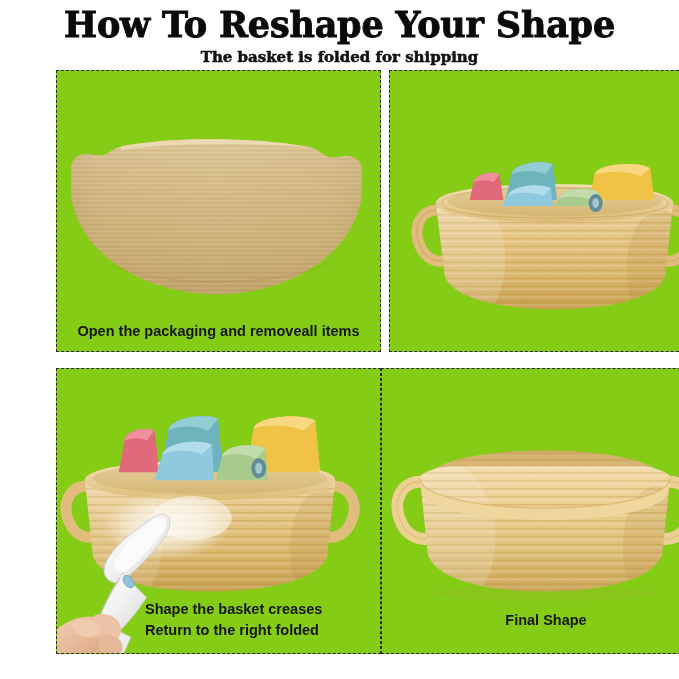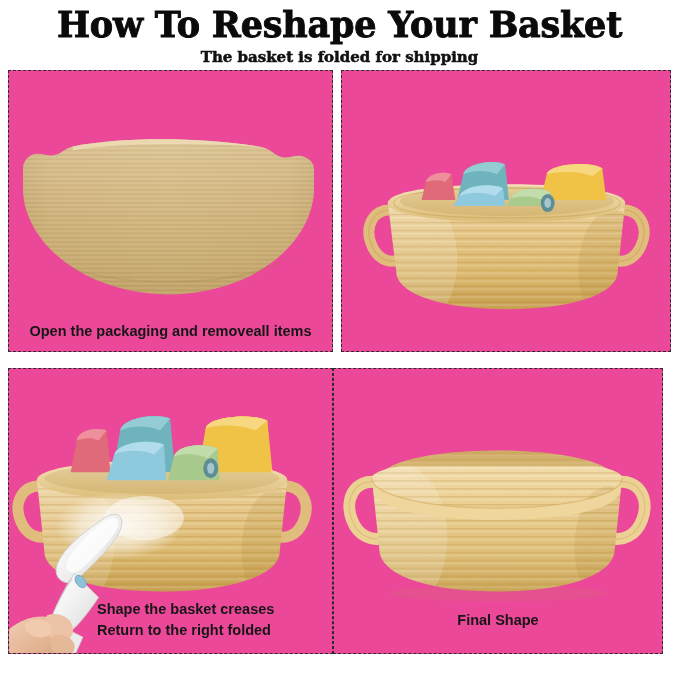--- a/index.html
+++ b/index.html
@@ -50,23 +50,24 @@
   .grid {
     position: absolute;
     left: 8px;
     top: 70px;
     width: 663px;
     height: 584px;
   }
   .panel {
     position: absolute;
     border: 1.5px dashed #2b2b2b;
-    background: #ec4899;
+    background: #84cc16;
     box-sizing: border-box;
     overflow: hidden;
+    margin-left: 48px;
   }
   .p1 { left: 0px;   top: 0px;   width: 325px; height: 282px; }
   .p2 { left: 333px; top: 0px;   width: 330px; height: 282px; }
   .p3 { left: 0px;   top: 298px; width: 325px; height: 286px; }
   .p4 { left: 325px; top: 298px; width: 330px; height: 286px; }
 
   .art {
     position: absolute;
     left: 0;
     top: 0;
@@ -98,21 +99,21 @@
   .cap-p3 .line { display: block; }
   .cap-p4 { bottom: 22px; }
 
   
   svg { display: block; }
 </style>
 </head>
 <body>
 
 <div class="header">
-  <div class="title">How To Reshape Your Basket</div>
+  <div class="title">How To Reshape Your Shape</div>
   <div class="subtitle">The basket is folded for shipping</div>
 </div>
 
 <div class="grid">
 
   <div class="panel p1">
     <svg class="art" viewBox="0 0 325 282">
       <defs>
         <linearGradient id="foldGrad" x1="0" y1="0" x2="0" y2="1">
           <stop offset="0%" stop-color="#e0c89a"></stop>

